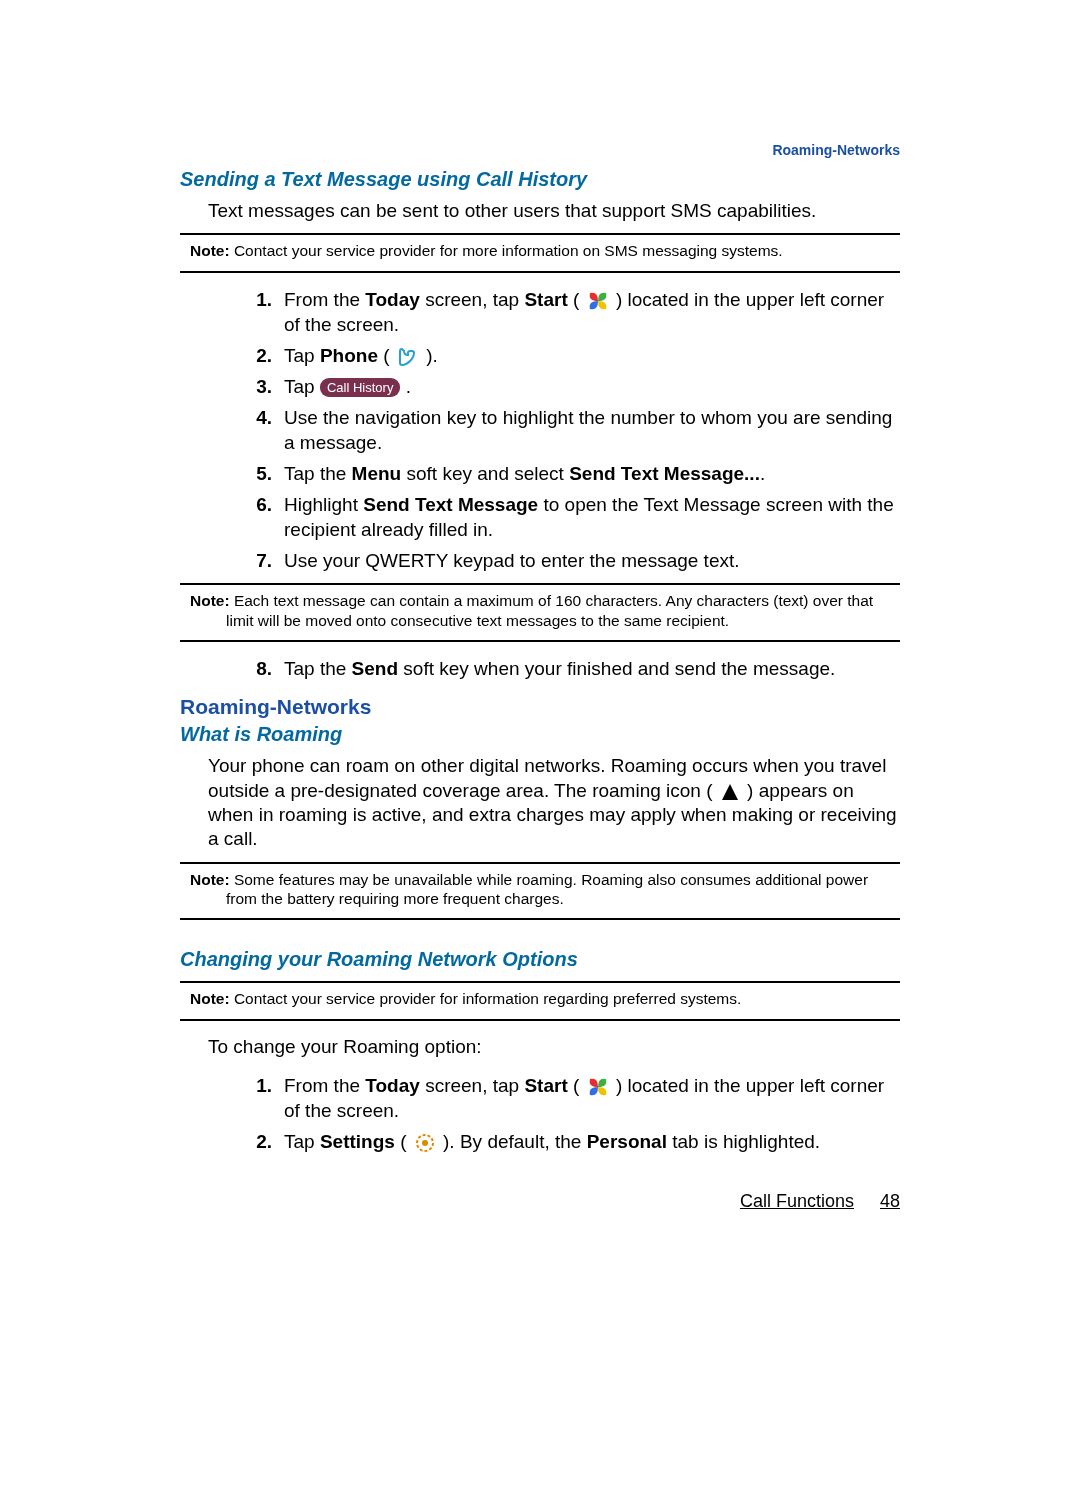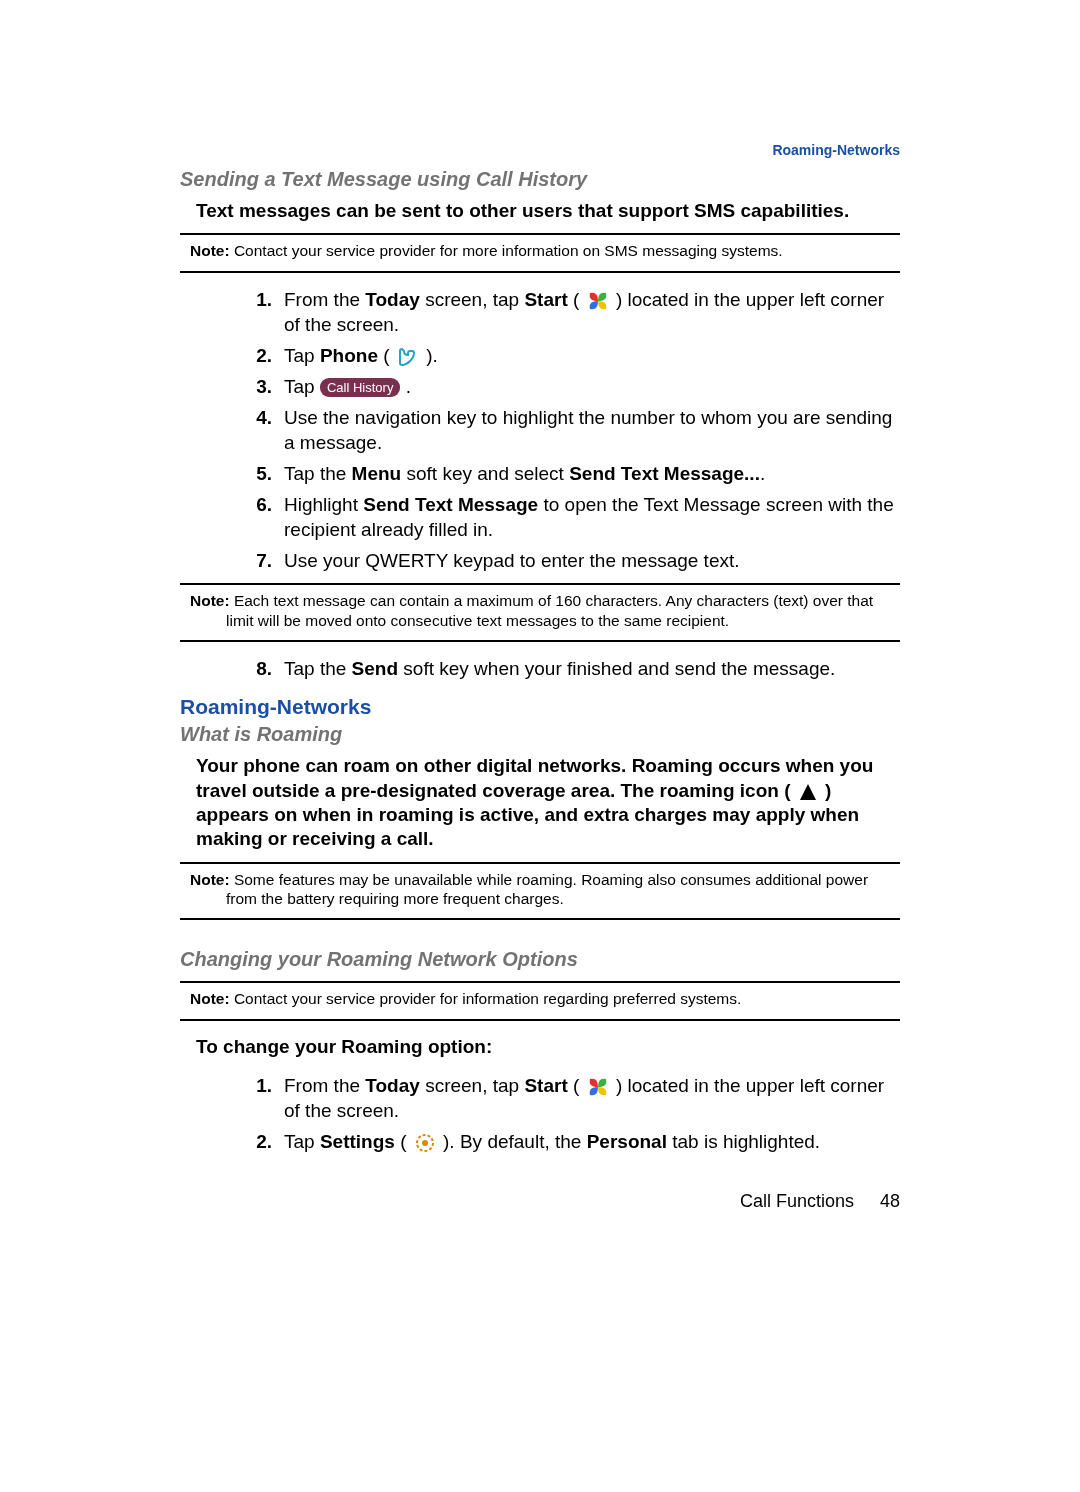--- a/index.html
+++ b/index.html
@@ -24,40 +24,39 @@
     font-family: Verdana, Arial, sans-serif;
     font-weight: bold;
     font-size: 14px;
     color: #1a4fa3;
     text-align: right;
   }
   .h3-italic {
     font-family: Verdana, Arial, sans-serif;
     font-weight: bold;
     font-style: italic;
-    color: #737373;
+    color: #0369a1;
     font-size: 20px;
     margin: 28px 0 8px 0;
   }
   .h2 {
     font-family: Verdana, Arial, sans-serif;
     font-weight: bold;
     font-style: normal;
     color: #1a4fa3;
     font-size: 21px;
     margin: 14px 0 2px 0;
   }
   .body-text {
     font-size: 19px;
     line-height: 1.28;
     margin: 6px 0 10px 0;
   }
   .indent {
-    margin-left: 16px;
-    font-weight: bold;
+    margin-left: 28px;
   }
   .hr {
     border: none;
     border-top: 2px solid #000;
     margin: 10px 0 6px 0;
   }
   .note {
     font-size: 15.5px;
     line-height: 1.25;
     margin: 4px 0 4px 0;
@@ -102,20 +101,21 @@
     border-radius: 9px;
     vertical-align: middle;
     line-height: 1;
     font-family: Arial, sans-serif;
   }
   .footer {
     position: absolute;
     bottom: 280px;
     right: 180px;
     font-size: 18px;
+    text-decoration: underline;
   }
   .footer .pg { margin-left: 26px; }
 </style>
 </head>
 <body>
 
 <div class="page">
 
   <div class="header-link">Roaming-Networks</div>
 

